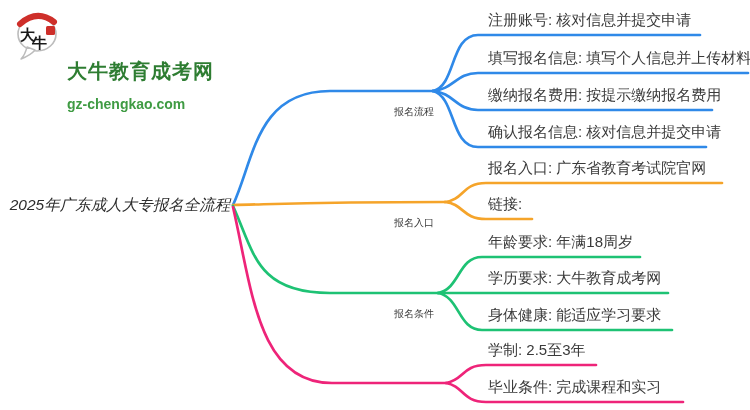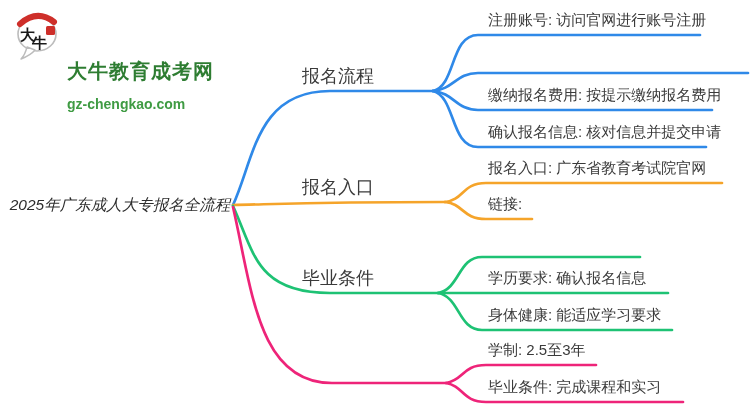--- a/index.html
+++ b/index.html
@@ -12,21 +12,21 @@
   .lk-blue{stroke:var(--branch-process);}
   .lk-orange{stroke:var(--branch-entry);}
   .lk-green{stroke:var(--branch-requirements);}
   .lk-pink{stroke:var(--branch-graduation);}
 
   .label{
     position:absolute;color:var(--text-dark);font-size:15px;
     white-space:nowrap;line-height:20px;
   }
   .leaf{left:488px;}
-  .branch{left:302px;width:132px;text-align:left;font-size:18px;}
+  .branch{left:302px;width:132px;text-align:right;font-size:10px;margin-top:36px;}
   .root{
     left:6px;top:195px;width:228px;text-align:center;
     font-size:15.5px;color:#2d2d2d;font-style:italic;
   }
 
   .logo{position:absolute;left:13px;top:9px;display:flex;align-items:flex-start;}
   .logo-icon{width:48px;height:52px;flex:0 0 auto;}
   .logo-text{margin-left:6px;padding-top:5px;}
   .logo-name{font-size:20px;font-weight:bold;color:var(--brand-green);letter-spacing:1px;line-height:18px;margin-top:48px;}
   .logo-domain{font-size:14px;font-weight:bold;color:var(--brand-green-light);line-height:16px;margin-top:16px;}
@@ -70,25 +70,27 @@
     <div class="logo-text">
       <div class="logo-name">大牛教育成考网</div>
       <div class="logo-domain">gz-chengkao.com</div>
     </div>
   </div>
 
   <div class="label root">2025年广东成人大专报名全流程</div>
 
   <div class="label branch" style="top:66px">报名流程</div>
   <div class="label branch" style="top:177px">报名入口</div>
-  <div class="label branch" style="top:268px">毕业条件</div>
+  <div class="label branch" style="top:268px">报名条件</div>
 
-  <div class="label leaf" style="top:10px">注册账号: 访问官网进行账号注册</div>
+  <div class="label leaf" style="top:10px">注册账号: 核对信息并提交申请</div>
+  <div class="label leaf" style="top:48px">填写报名信息: 填写个人信息并上传材料</div>
   <div class="label leaf" style="top:85px">缴纳报名费用: 按提示缴纳报名费用</div>
   <div class="label leaf" style="top:158px">报名入口: 广东省教育考试院官网</div>
   <div class="label leaf" style="top:122px">确认报名信息: 核对信息并提交申请</div>
   <div class="label leaf" style="top:194px">链接:</div>
-  <div class="label leaf" style="top:268px">学历要求: 确认报名信息</div>
+  <div class="label leaf" style="top:232px">年龄要求: 年满18周岁</div>
+  <div class="label leaf" style="top:268px">学历要求: 大牛教育成考网</div>
   <div class="label leaf" style="top:305px">身体健康: 能适应学习要求</div>
   <div class="label leaf" style="top:340px">学制: 2.5至3年</div>
   <div class="label leaf" style="top:377px">毕业条件: 完成课程和实习</div>
 
 </div>
 
 </body></html>

